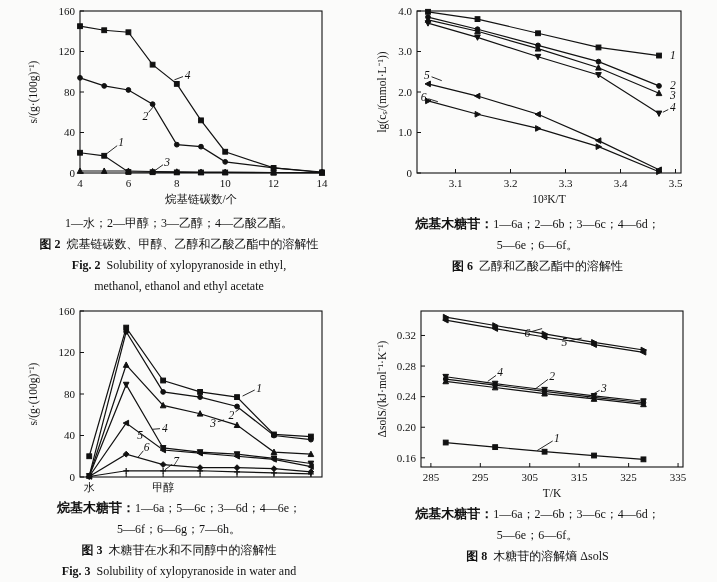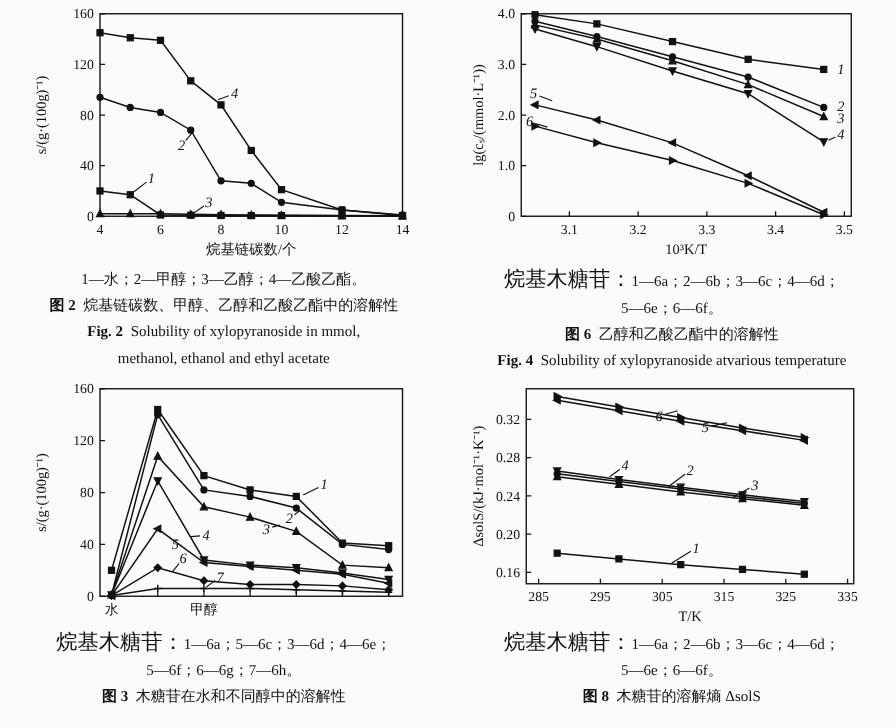--- a/index.html
+++ b/index.html
@@ -5,21 +5,21 @@
   html,body{margin:0;padding:0;}
   body{background:#f6f6f4;}
   .page{
     width:717px;height:582px;background:#fbfbfa;
     display:grid;grid-template-columns:358px 359px;grid-template-rows:300px 282px;
     font-family:"Liberation Serif",serif;color:#111;overflow:hidden;
   }
   .panel{display:flex;flex-direction:column;align-items:center;padding-top:3px;box-sizing:border-box;}
   .cap{font-size:12px;line-height:15px;margin:3px 0;text-align:center;white-space:nowrap;}
   .cap b{margin-right:6px;}
-  .legend-prefix{font-weight:normal;font-family:"Liberation Sans",sans-serif;font-size:17px;}
+  .legend-prefix{font-weight:bold;font-family:"Liberation Sans",sans-serif;font-size:13px;}
   svg{display:block;}
   svg text{fill:#111;}
   .tick{font:11px "Liberation Serif",serif;}
   .axlabel{font:11.5px "Liberation Serif",serif;}
   .ann{font:italic 11.5px "Liberation Serif",serif;}
 </style>
 </head>
 <body>
 
 <div class="page">
@@ -95,21 +95,21 @@
         <text x="97.14" y="143.425" text-anchor="middle" class="ann">1</text>
         <line x1="124.54818120426577" y1="109.46495458167757" x2="129.81" y2="103.175" stroke="#111111" stroke-width="0.9"></line>
         <text x="121.34" y="117.1" text-anchor="middle" class="ann">2</text>
         <line x1="139.04551054381244" y1="161.76052271754665" x2="131.01999999999998" y2="167.46875" stroke="#111111" stroke-width="0.9"></line>
         <text x="143.12" y="162.66250000000002" text-anchor="middle" class="ann">3</text>
         <line x1="159.01663028812942" y1="73.56503074127308" x2="150.38" y2="76.85" stroke="#111111" stroke-width="0.9"></line>
         <text x="163.69" y="75.58749999999999" text-anchor="middle" class="ann">4</text>
       </svg>
     <p class="cap"><span>1—水；2—甲醇；3—乙醇；4—乙酸乙酯。</span></p>
     <p class="cap"><b>图 2</b><span>烷基链碳数、甲醇、乙醇和乙酸乙酯中的溶解性</span></p>
-    <p class="cap"><b>Fig. 2</b><span>Solubility of xylopyranoside in mmol,</span></p>
+    <p class="cap"><b>Fig. 2</b><span>Solubility of xylopyranoside in ethyl,</span></p>
     <p class="cap"><span>methanol, ethanol and ethyl acetate</span></p>
   </div>
 
   <div class="panel">
     <svg width="330" height="210">
         <rect x="44" y="8" width="264" height="162" fill="none" stroke="#111111" stroke-width="1.1"></rect>
         <line x1="82.50000000000016" y1="170" x2="82.50000000000016" y2="166" stroke="#111111"></line>
         <text x="82.50000000000016" y="184" text-anchor="middle" class="tick">3.1</text>
         <line x1="137.50000000000023" y1="170" x2="137.50000000000023" y2="166" stroke="#111111"></line>
         <text x="137.50000000000023" y="184" text-anchor="middle" class="tick">3.2</text>
@@ -173,21 +173,20 @@
         <line x1="295.2616619471913" y1="106.59336595319705" x2="289.85" y2="109.25" stroke="#111111" stroke-width="0.9"></line>
         <text x="299.75000000000017" y="108.19" text-anchor="middle" class="ann">4</text>
         <line x1="58.571091930897" y1="73.77350782816062" x2="68.7500000000002" y2="77.66000000000001" stroke="#111111" stroke-width="0.9"></line>
         <text x="53.900000000000134" y="75.79" text-anchor="middle" class="ann">5</text>
         <line x1="55.373704848360596" y1="95.75219266429694" x2="64.90000000000015" y2="98.72000000000001" stroke="#111111" stroke-width="0.9"></line>
         <text x="50.60000000000001" y="98.065" text-anchor="middle" class="ann">6</text>
       </svg>
     <p class="cap"><span class="legend-prefix">烷基木糖苷：</span><span>1—6a；2—6b；3—6c；4—6d；</span></p>
     <p class="cap"><span>5—6e；6—6f。</span></p>
     <p class="cap"><b>图 6</b><span>乙醇和乙酸乙酯中的溶解性</span></p>
-    <p class="cap"><b>Fig. 4</b><span>Solubility of xylopyranoside atvarious temperature</span></p>
   </div>
 
   <div class="panel">
     <svg width="310" height="200">
         <rect x="56" y="8" width="242" height="166" fill="none" stroke="#111111" stroke-width="1.1"></rect>
         <line x1="65.23664122137404" y1="174" x2="65.23664122137404" y2="170" stroke="#111111"></line>
         <text x="65.23664122137404" y="188" text-anchor="middle" class="tick">水</text>
         <line x1="102.18320610687023" y1="174" x2="102.18320610687023" y2="170" stroke="#111111"></line>
         <line x1="139.12977099236642" y1="174" x2="139.12977099236642" y2="170" stroke="#111111"></line>
         <text x="139.12977099236642" y="188" text-anchor="middle" class="tick">甲醇</text>
@@ -273,20 +272,21 @@
         <line x1="121.12525728698834" y1="133.4833109961892" x2="121.39541984732826" y2="133.5375" stroke="#111111" stroke-width="0.9"></line>
         <text x="116.22290076335878" y="136.3" text-anchor="middle" class="ann">5</text>
         <line x1="119.33560188009183" y1="147.78062800459952" x2="114.006106870229" y2="154.2875" stroke="#111111" stroke-width="0.9"></line>
         <text x="122.50381679389312" y="147.7125" text-anchor="middle" class="ann">6</text>
         <line x1="148.05882062922345" y1="161.4345002271662" x2="140.9770992366412" y2="166.7375" stroke="#111111" stroke-width="0.9"></line>
         <text x="152.06106870229007" y="162.2375" text-anchor="middle" class="ann">7</text>
       </svg>
     <p class="cap"><span class="legend-prefix">烷基木糖苷：</span><span>1—6a；5—6c；3—6d；4—6e；</span></p>
     <p class="cap"><span>5—6f；6—6g；7—6h。</span></p>
     <p class="cap"><b>图 3</b><span>木糖苷在水和不同醇中的溶解性</span></p>
+    <p class="cap"><b>Fig. 3</b><span>Solubility of xylopyranoside in water and</span></p>
   </div>
 
   <div class="panel">
     <svg width="330" height="200">
         <rect x="48" y="8" width="262" height="156" fill="none" stroke="#111111" stroke-width="1.1"></rect>
         <line x1="57.88679245283019" y1="164" x2="57.88679245283019" y2="160" stroke="#111111"></line>
         <text x="57.88679245283019" y="178" text-anchor="middle" class="tick">285</text>
         <line x1="107.32075471698113" y1="164" x2="107.32075471698113" y2="160" stroke="#111111"></line>
         <text x="107.32075471698113" y="178" text-anchor="middle" class="tick">295</text>
         <line x1="156.75471698113208" y1="164" x2="156.75471698113208" y2="160" stroke="#111111"></line>

